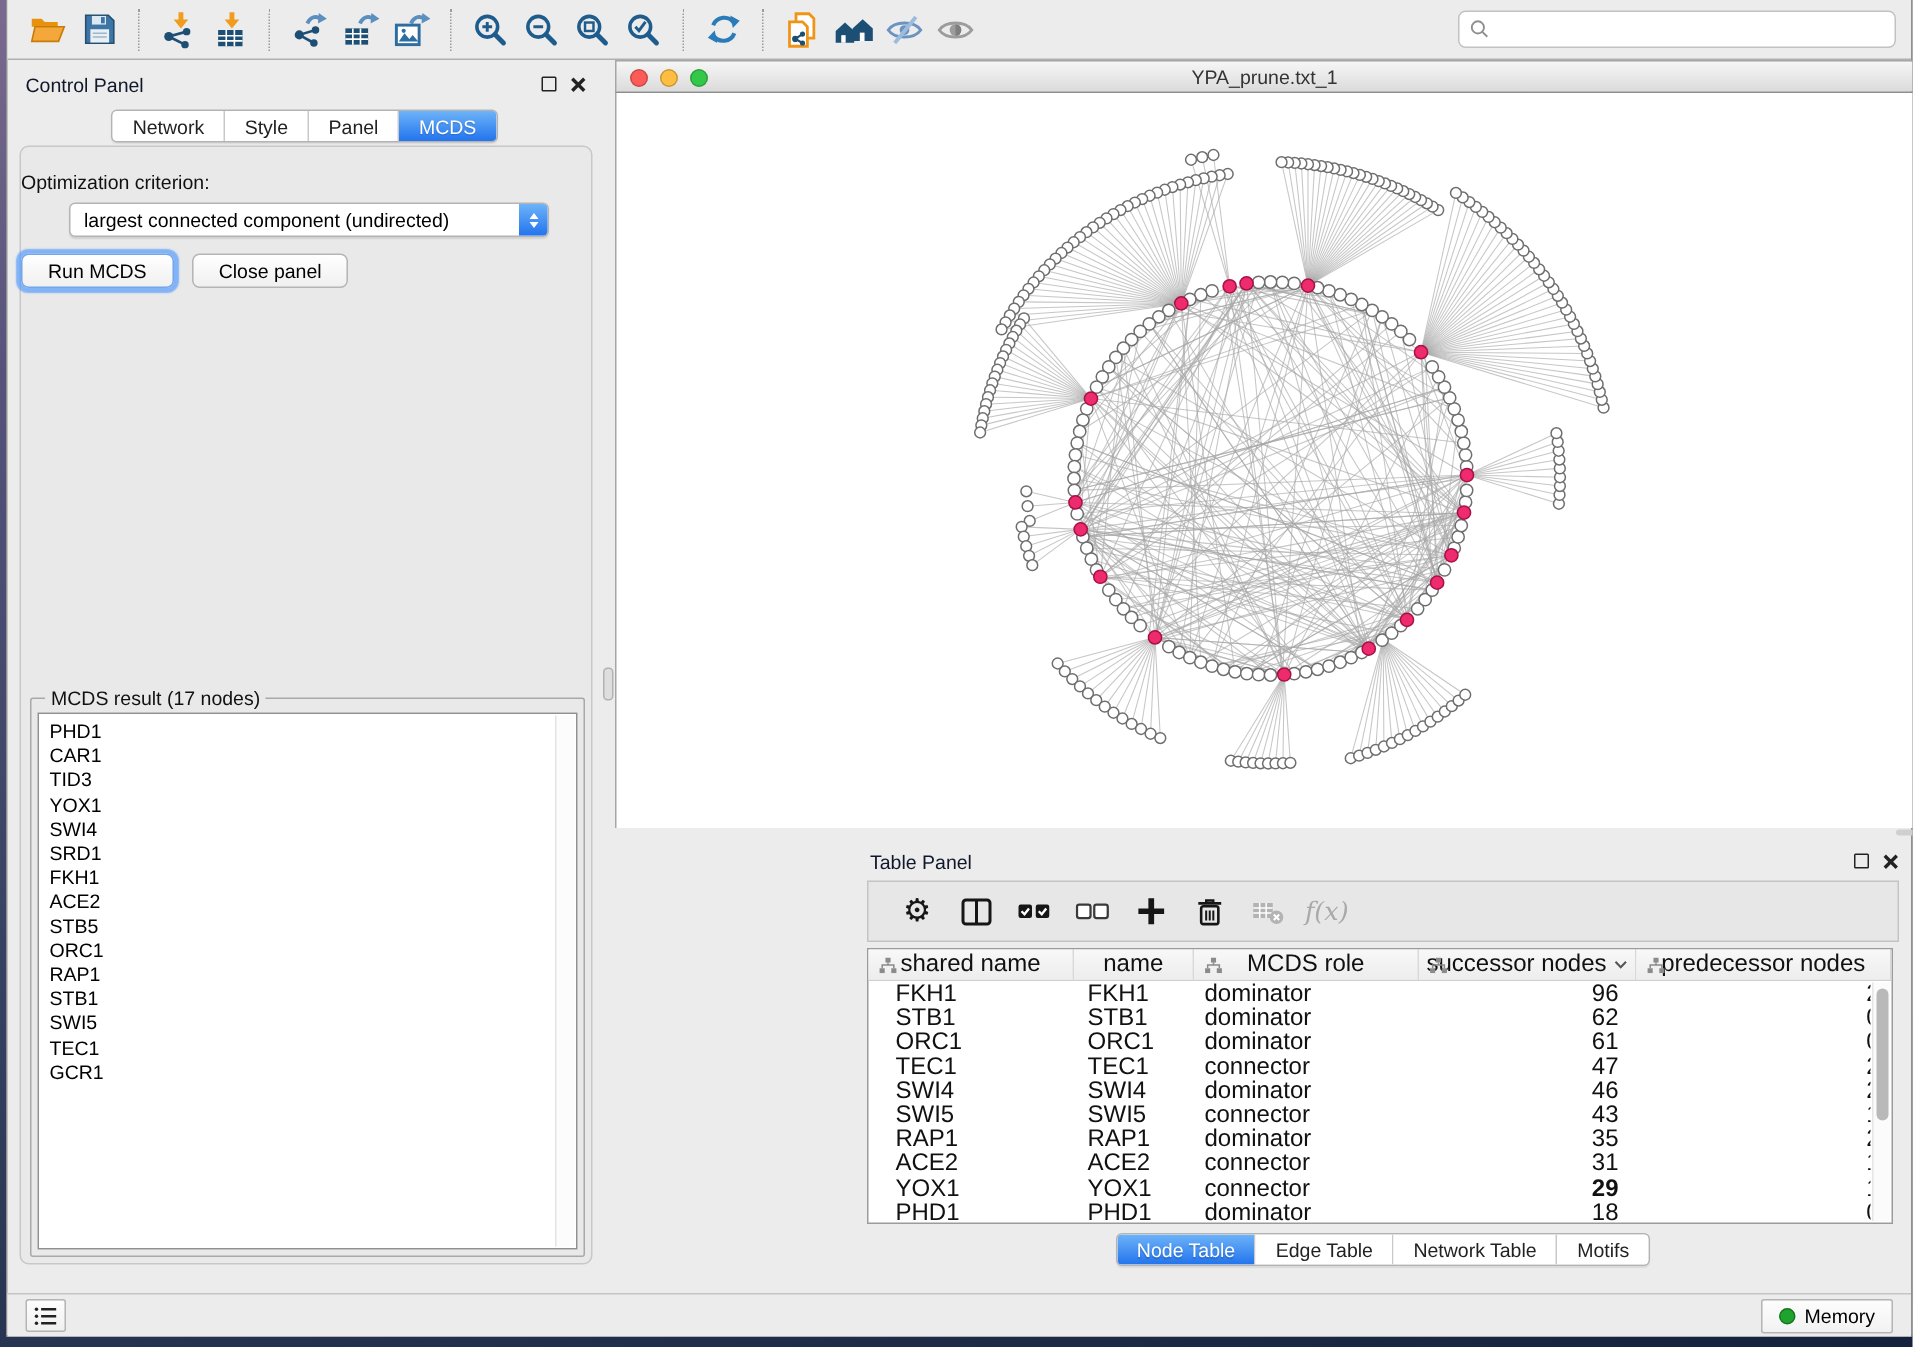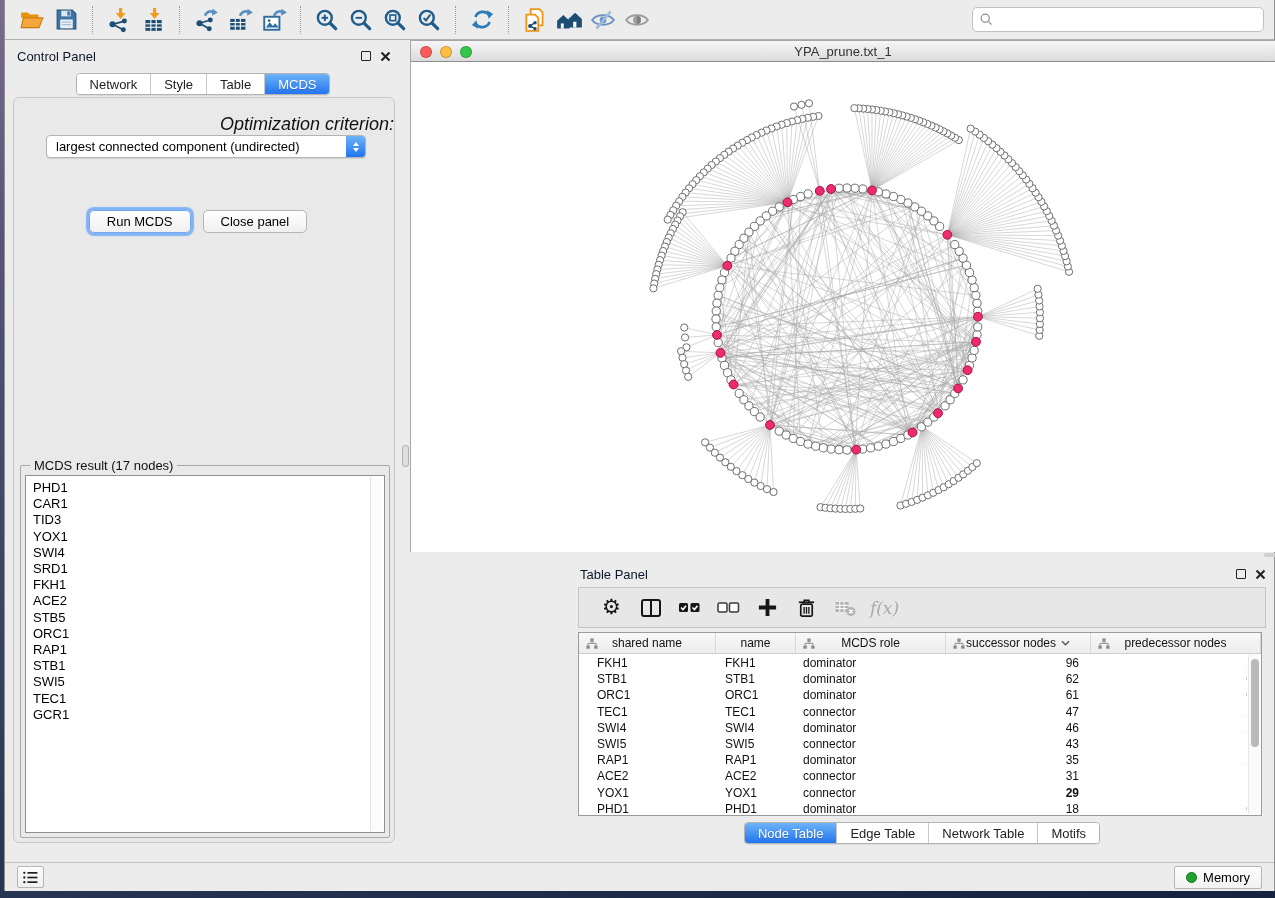--- a/index.html
+++ b/index.html
@@ -38,34 +38,34 @@
   .float-box { width:10px; height:10px; border:1.6px solid #222; border-radius:1px; display:inline-block; }
   .cp-tabs { display:flex; justify-content:center; margin-top:7px; position:relative; z-index:2; }
   .seg-group { display:flex; border:1px solid #b3b3b3; border-radius:4px; overflow:hidden; background:#fff; box-shadow:0 1px 1px rgba(0,0,0,.08); }
   .seg { height:20px; padding:0 13px; display:flex; align-items:center; font-size:13px; color:#222; background:#fff; border-right:1px solid #c9c9c9; cursor:default; }
   .seg:last-child { border-right:none; }
   .seg.active { background:linear-gradient(#6db3f8,#2374ee); color:#fff; text-shadow:0 1px 1px rgba(0,0,0,.2); }
   .cp-subpanel {
     position:absolute; left:8px; right:6px; top:57px; bottom:19px;
     border:1px solid #c8c8c8; border-radius:6px; background:#e9e9e9;
   }
-  .opt-label { position:absolute; top:16px; left:0; right:0; text-align:right; font-size:18px; color:#111;font-style:italic; }
+  .opt-label { position:absolute; top:16px; left:0; right:0; text-align:left; font-size:13px; color:#111; }
   .dropdown {
     position:absolute; top:37px; left:32px; width:320px; height:23px; background:#fff;
     border:1px solid #b4b4b4; border-radius:4px; display:flex; align-items:center;
     box-shadow:0 1px 1px rgba(0,0,0,.1);
   }
   .dropdown .dd-text { padding-left:9px; flex:1; font-size:13px; color:#000; white-space:nowrap; overflow:hidden; }
   .dd-stepper {
     width:19px; height:100%; border-radius:0 3px 3px 0; flex:none;
     background:linear-gradient(#6db3f8,#2374ee); display:flex; flex-direction:column; align-items:center; justify-content:center; gap:2px;
   }
   .dd-stepper .tri-up { width:0;height:0;border-left:3.5px solid transparent;border-right:3.5px solid transparent;border-bottom:4.5px solid #fff; }
   .dd-stepper .tri-dn { width:0;height:0;border-left:3.5px solid transparent;border-right:3.5px solid transparent;border-top:4.5px solid #fff; }
-  .btn-row { position:absolute; top:71px; left:0; right:12px; display:flex; justify-content:center; gap:12px;margin-top:41px; }
+  .btn-row { position:absolute; top:71px; left:0; right:12px; display:flex; gap:12px; }
   .aqua-btn {
     height:23px; padding:0 17px; background:linear-gradient(#ffffff,#f0f0f0);
     border:1px solid #b5b5b5; border-radius:5px; font:13px "Liberation Sans",sans-serif; color:#000;
     display:flex; align-items:center;
   }
   .aqua-btn.focused { box-shadow:0 0 1px 3px rgba(95,160,250,.75); border-color:#74a7ec; }
   .result-group { position:absolute; left:6px; right:4px; top:367px; bottom:4px; border:1px solid #a9a9a9; border-radius:2px; }
   .result-legend { position:absolute; top:-8px; left:9px; background:#e9e9e9; padding:0 4px; font-size:13px; color:#111; }
   .result-list {
     position:absolute; left:4px; right:4px; top:9px; bottom:4px; background:#fff;
@@ -94,21 +94,21 @@
   .table-panel { flex:1; display:flex; flex-direction:column; position:relative; }
   .tp-toolbar {
     margin:3px 10px 0 10px; height:41px; border:1px solid #c4c4c4; background:#e7e7e7;
     display:flex; align-items:center; padding-left:13px; gap:0; flex:none;
   }
   .tp-icon { width:39px; height:30px; display:flex; align-items:center; justify-content:center; flex:none; }
   .gear-glyph { font-family:"DejaVu Sans",sans-serif; font-size:21px; color:#161616; line-height:1; }
   .fx { font-family:"DejaVu Serif",serif; font-style:italic; font-size:17px; color:#a9a9a9; }
   .table-wrap {
     margin:4px 14px 0 10px; height:184px; background:#fff; border:1px solid #9b9b9b; position:relative; flex:none;
-    font-size:12px;
+    font-size:16px;
   }
   .thead { display:flex; height:21px; border-bottom:1px solid #cfcfcf; }
   .th {
     background:linear-gradient(#f8f8f8,#ededed); border-right:1px solid #d8d8d8;
     display:flex; align-items:center; justify-content:center; position:relative; color:#111; flex:none; gap:5px;
   }
   .th .tree-ic { position:absolute; left:7px; top:5px; }
   .tbody { position:absolute; left:0; right:14px; top:22px; bottom:1px; overflow:hidden; }
   .trow { display:flex; height:16.2px; align-items:center; color:#111; }
   .td { flex:none; white-space:nowrap; overflow:hidden; }
@@ -288,21 +288,21 @@
           <svg width="11" height="11" viewBox="0 0 11 11">
             <line x1="1.5" y1="1.5" x2="9.5" y2="9.5" stroke="#222" stroke-width="2.2"></line>
             <line x1="9.5" y1="1.5" x2="1.5" y2="9.5" stroke="#222" stroke-width="2.2"></line>
           </svg>
         </span>
       </div>
       <div class="cp-tabs">
         <div class="seg-group">
           <div class="seg">Network</div>
           <div class="seg">Style</div>
-          <div class="seg">Table</div>
+          <div class="seg">Panel</div>
           <div class="seg active">MCDS</div>
         </div>
       </div>
       <div class="cp-subpanel">
         <div class="opt-label">Optimization criterion:</div>
         <div class="dropdown">
           <span class="dd-text">largest connected component (undirected)</span>
           <span class="dd-stepper">
             <span class="tri-up"></span>
               <span class="tri-dn"></span>

